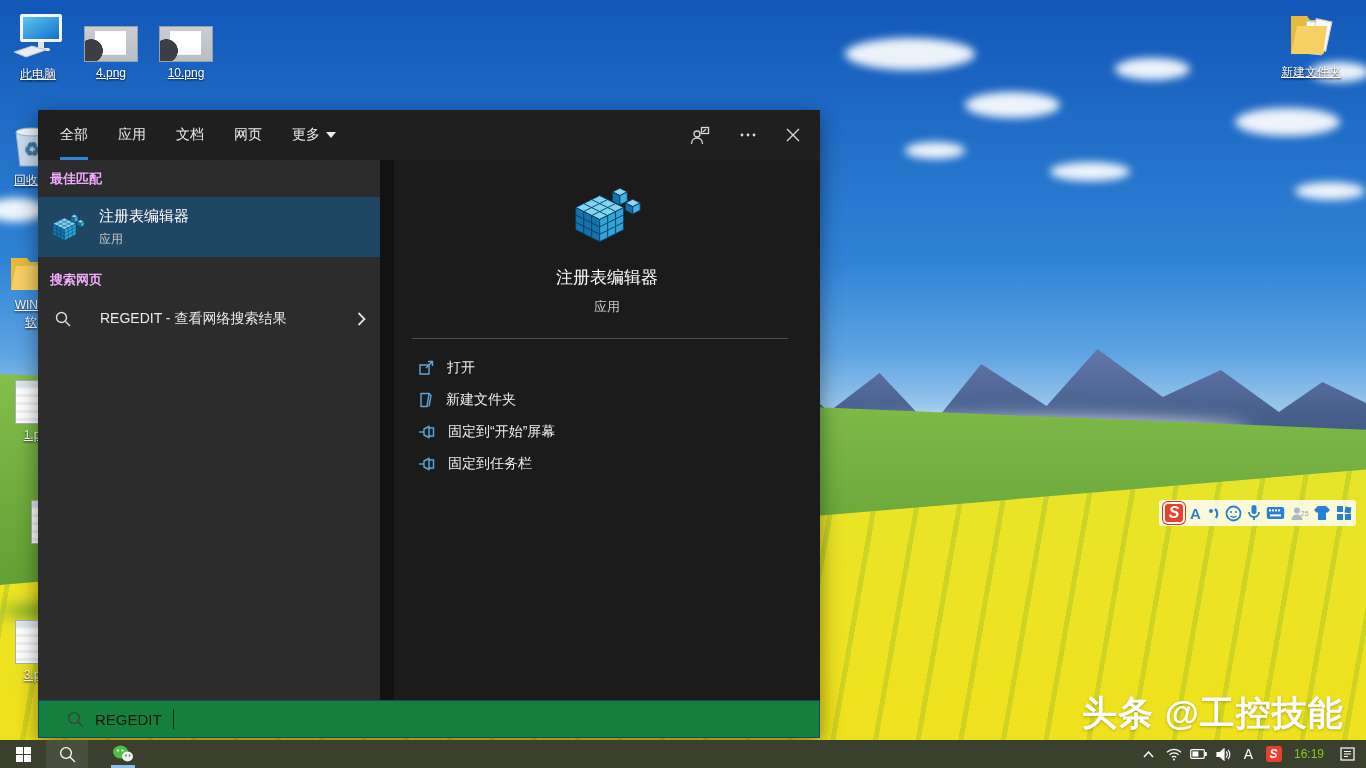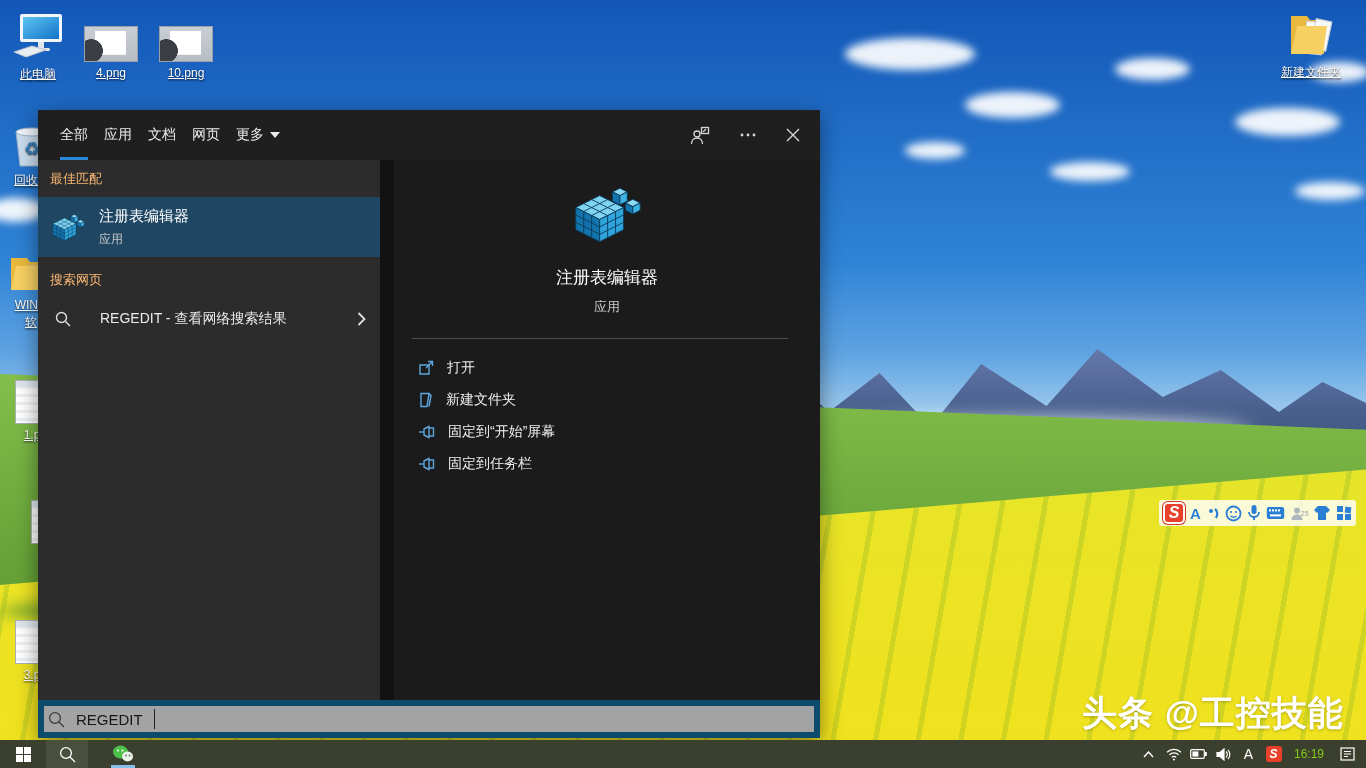--- a/index.html
+++ b/index.html
@@ -54,51 +54,51 @@
   
   .wm{position:absolute;left:1082px;top:690px;z-index:2;color:#fff;font-size:35px;
       font-weight:bold;letter-spacing:1px;white-space:nowrap;
       text-shadow:0 1px 3px rgba(0,0,0,.25);}
 
   
   .panel{position:absolute;left:38px;top:110px;width:782px;height:628px;z-index:10;
          display:flex;flex-direction:column;box-shadow:0 6px 20px rgba(0,0,0,.45);}
   .phead{height:50px;background:#1f1f1f;display:flex;align-items:center;
          padding:0 20px 0 22px;flex:none;}
-  .tabs{display:flex;gap:16px;height:100%;}
+  .tabs{display:flex;gap:30px;height:100%;}
   .tab{color:#ececec;font-size:14px;display:flex;align-items:center;gap:6px;height:100%;
        border-bottom:3px solid rgba(0,0,0,0);padding-top:3px;box-sizing:border-box;cursor:default;}
   .tab.active{border-bottom-color:#2b88d8;}
   .hicons{margin-left:auto;display:flex;gap:30px;align-items:center;}
 
   .pbody{flex:1;display:flex;background:#121212;min-height:0;}
   .col-l{width:342px;background:#2c2c2c;flex:none;display:flex;flex-direction:column;}
   .col-gap{width:14px;background:#121212;flex:none;}
   .col-r{flex:1;background:#1b1b1b;display:flex;flex-direction:column;align-items:center;
          padding-top:22px;}
 
-  .sec{color:#fdba74;font-size:13px;font-weight:normal;padding:10px 12px 9px;}
+  .sec{color:#f0abfc;font-size:13px;font-weight:bold;padding:10px 12px 9px;}
   .brow{height:60px;background:#1f4662;display:flex;align-items:center;gap:14px;
         padding-left:13px;}
   .btxt{display:flex;flex-direction:column;gap:5px;}
   .btitle{color:#fff;font-size:15px;}
   .bsub{color:#c5c5c5;font-size:12px;}
   .wrow{height:42px;display:flex;align-items:center;gap:29px;padding:0 14px 0 17px;
         color:#eaeaea;font-size:14px;}
   .wchev{margin-left:auto;}
 
   .ptitle{margin-top:20px;color:#fff;font-size:17px;}
   .psub{margin-top:9px;color:#c9c9c9;font-size:13px;}
   .pdiv{align-self:stretch;height:0;border-top:1px solid #4d4d4d;margin:22px 32px 0 18px;}
   .acts{align-self:stretch;margin-top:13px;padding-left:24px;display:flex;
         flex-direction:column;}
   .act{height:32px;display:flex;align-items:center;gap:13px;color:#ededed;font-size:14px;}
 
-  .sbox{flex:none;height:38px;background:#a3a3a3;border:6px solid #0c4a6e;box-sizing:border-box;
-        display:flex;align-items:center;gap:11px;padding-left:4px;}
+  .sbox{flex:none;height:38px;background:#15803d;border:1px solid #0c4a6e;box-sizing:border-box;
+        display:flex;align-items:center;gap:11px;padding-left:28px;}
   .sval{font-size:15px;color:#161616;}
   .caret{width:1px;height:20px;background:#222;}
 
   
   .tbar{position:absolute;left:0;bottom:0;width:1366px;height:28px;background:#3a402d;
         z-index:30;display:flex;align-items:stretch;}
   .tbtn{width:46px;display:flex;align-items:center;justify-content:center;position:relative;}
   .tbtn.srch{width:42px;background:rgba(255,255,255,.08);}
   .uline{position:absolute;bottom:0;left:11px;right:11px;height:3px;background:#86c0ea;}
   .tray{margin-left:auto;display:flex;align-items:center;padding-right:4px;}

